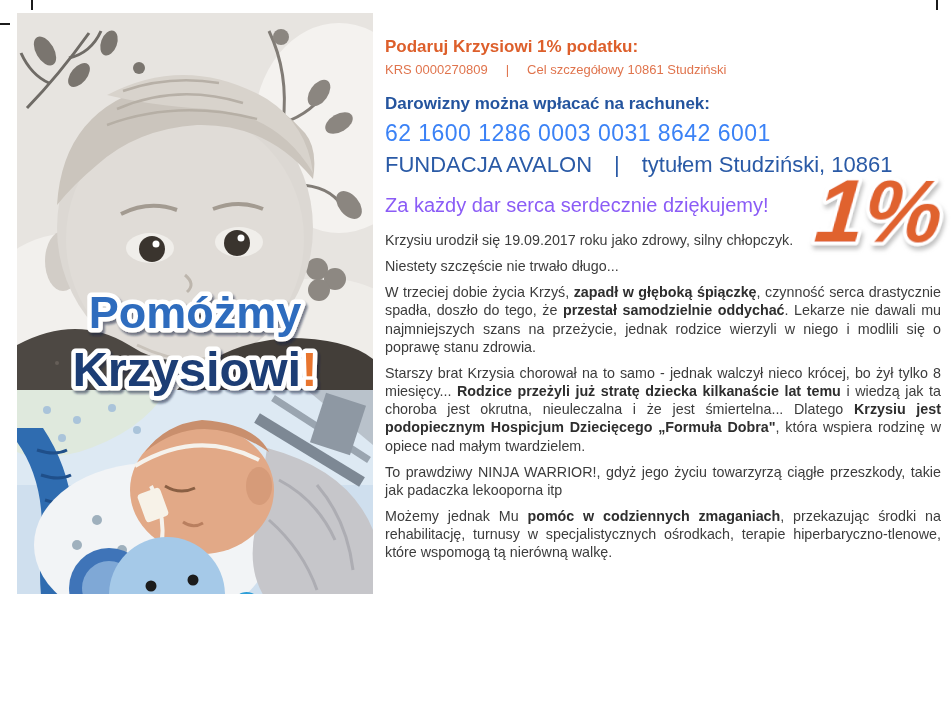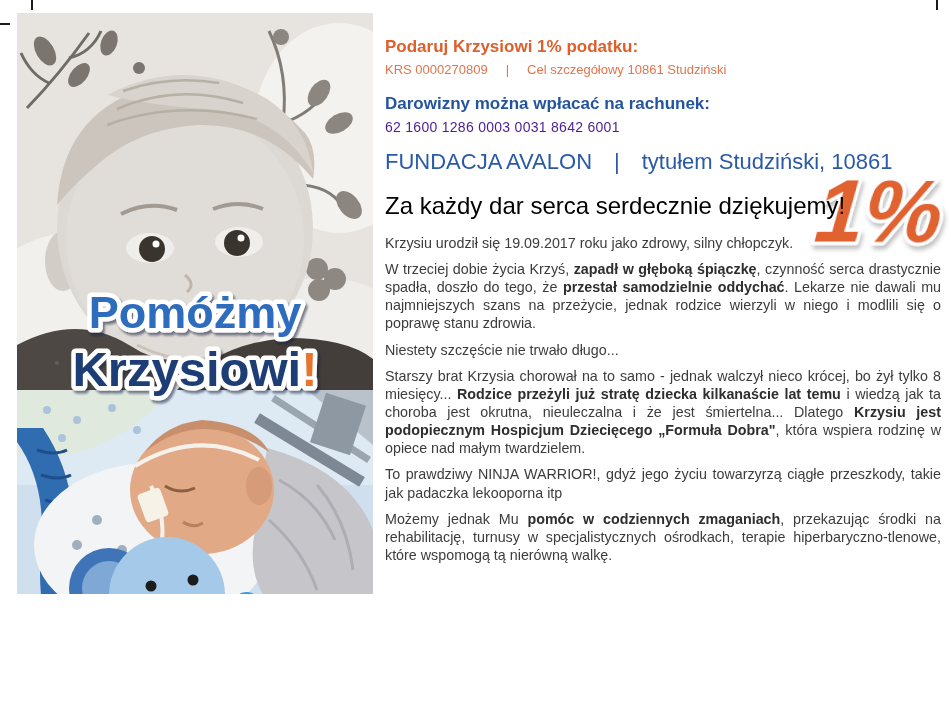--- a/index.html
+++ b/index.html
@@ -8,24 +8,24 @@
   .cm{position:absolute;background:#1b1b1b;}
   .photo{position:absolute;overflow:hidden;}
   .photo svg{display:block;width:100%;height:100%;}
   .headline-wrap{position:absolute;left:17px;top:282px;width:356px;height:130px;}
   .badge-wrap{position:absolute;left:798px;top:156px;width:153px;height:104px;}
   .content{position:absolute;left:385px;top:36px;width:556px;color:#3c3c3c;}
   .h-orange{font-weight:bold;font-size:17px;line-height:1.25;color:#dd5f2b;margin:0 0 5px;}
   .krs-line{font-size:13px;line-height:1.25;color:#e0744d;margin:0 0 14px;}
   .sep{display:inline-block;margin:0 18px;}
   .h-blue{font-weight:bold;font-size:17px;line-height:1.25;color:#24549e;margin:0 0 5px;}
-  .acct{font-size:14px;line-height:1.25;color:#4c1d95;margin:0 0 12px;letter-spacing:.02em;}
+  .acct{font-size:23px;line-height:1.25;color:#3b82f6;margin:0 0 3px;letter-spacing:.02em;}
   .org{font-size:22px;line-height:1.25;color:#2a5aa6;margin:0 0 15px;}
   .sep2{display:inline-block;margin:0 22px;}
-  .thanks{font-size:24px;line-height:1.25;color:#000000;margin:0 0 13px;}
+  .thanks{font-size:20px;line-height:1.25;color:#8b5cf6;margin:0 0 13px;}
   .article{max-width:556px;}
   .para{font-size:14.3px;line-height:1.27;margin:0 0 8px;text-align:justify;}
   .para b{color:#2e2e2e;}
   .para.blue{color:#2456a4;font-weight:bold;}
   .para.blue b{color:#2456a4;}
 </style>
 </head>
 <body>
 
 <div class="page">
@@ -218,21 +218,21 @@
     <p class="krs-line"><span>KRS 0000270809</span><span class="sep">|</span><span>Cel szczegółowy 10861 Studziński</span></p>
 
     <p class="h-blue">Darowizny można wpłacać na rachunek:</p>
     <p class="acct">62 1600 1286 0003 0031 8642 6001</p>
     <p class="org"><span>FUNDACJA AVALON</span><span class="sep2">|</span><span>tytułem Studziński, 10861</span></p>
 
     <p class="thanks">Za każdy dar serca serdecznie dziękujemy!</p>
 
     <div class="article">
         <p class="para"><span>Krzysiu urodził się 19.09.2017 roku jako zdrowy, silny chłopczyk.</span></p>
+        <p class="para"><span>Niestety szczęście nie trwało długo...</span></p>
         <p class="para"><span>W trzeciej dobie życia Krzyś, </span><b>zapadł w głęboką śpiączkę</b><span>, czynność serca drastycznie spadła, doszło do tego, że </span><b>przestał samodzielnie oddychać</b><span>. Lekarze nie dawali mu najmniejszych szans na przeżycie, jednak rodzice wierzyli w niego i modlili się o poprawę stanu zdrowia.</span></p>
-        <p class="para"><span>Niestety szczęście nie trwało długo...</span></p>
         <p class="para"><span>Starszy brat Krzysia chorował na to samo - jednak walczył nieco krócej, bo żył tylko 8 miesięcy... </span><b>Rodzice przeżyli już stratę dziecka kilkanaście lat temu</b><span> i wiedzą jak ta choroba jest okrutna, nieuleczalna i że jest śmiertelna... Dlatego </span><b>Krzysiu jest podopiecznym Hospicjum Dziecięcego „Formuła Dobra"</b><span>, która wspiera rodzinę w opiece nad małym twardzielem.</span></p>
         <p class="para"><span>To prawdziwy NINJA WARRIOR!, gdyż jego życiu towarzyrzą ciągłe przeszkody, takie jak padaczka lekooporna itp</span></p>
         <p class="para"><span>Możemy jednak Mu </span><b>pomóc w codziennych zmaganiach</b><span>, przekazując środki na rehabilitację, turnusy w specjalistycznych ośrodkach, terapie hiperbaryczno-tlenowe, które wspomogą tą nierówną walkę.</span></p>
       </div>
   </div>
 
 </div>
 
 </body></html>

